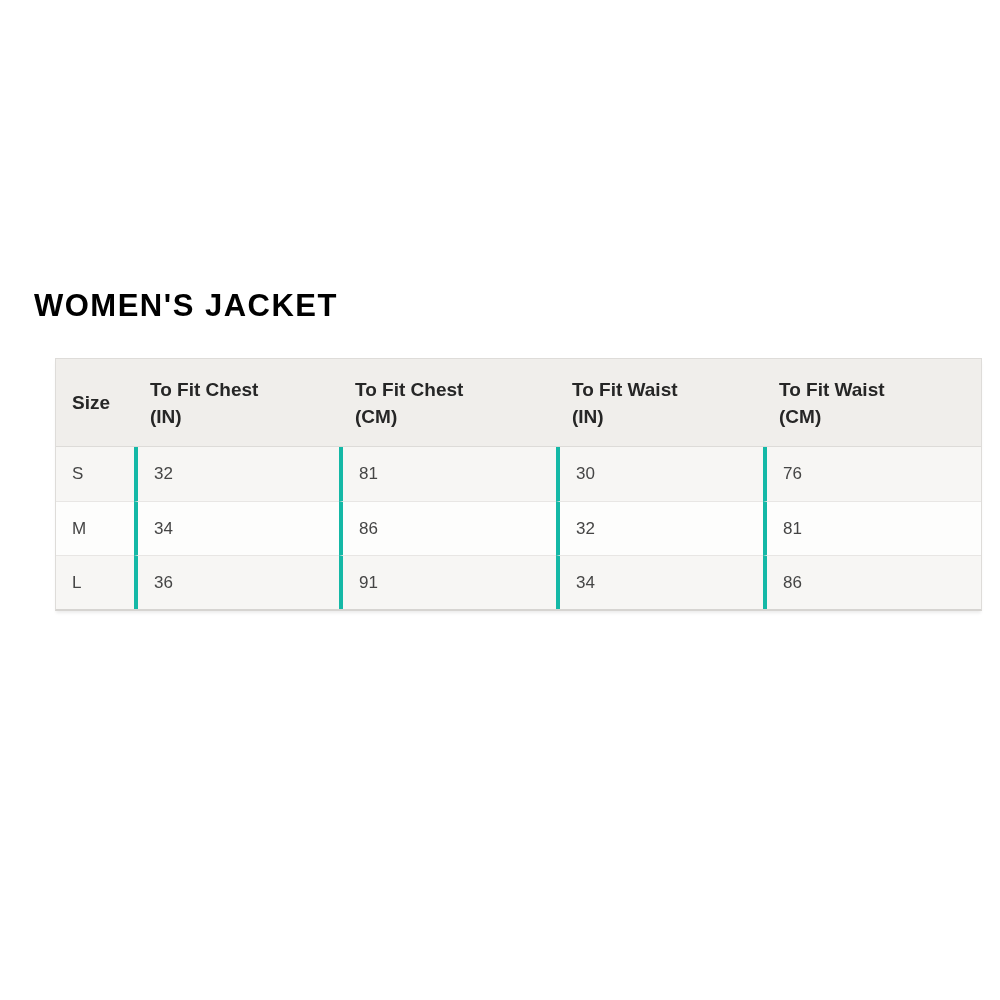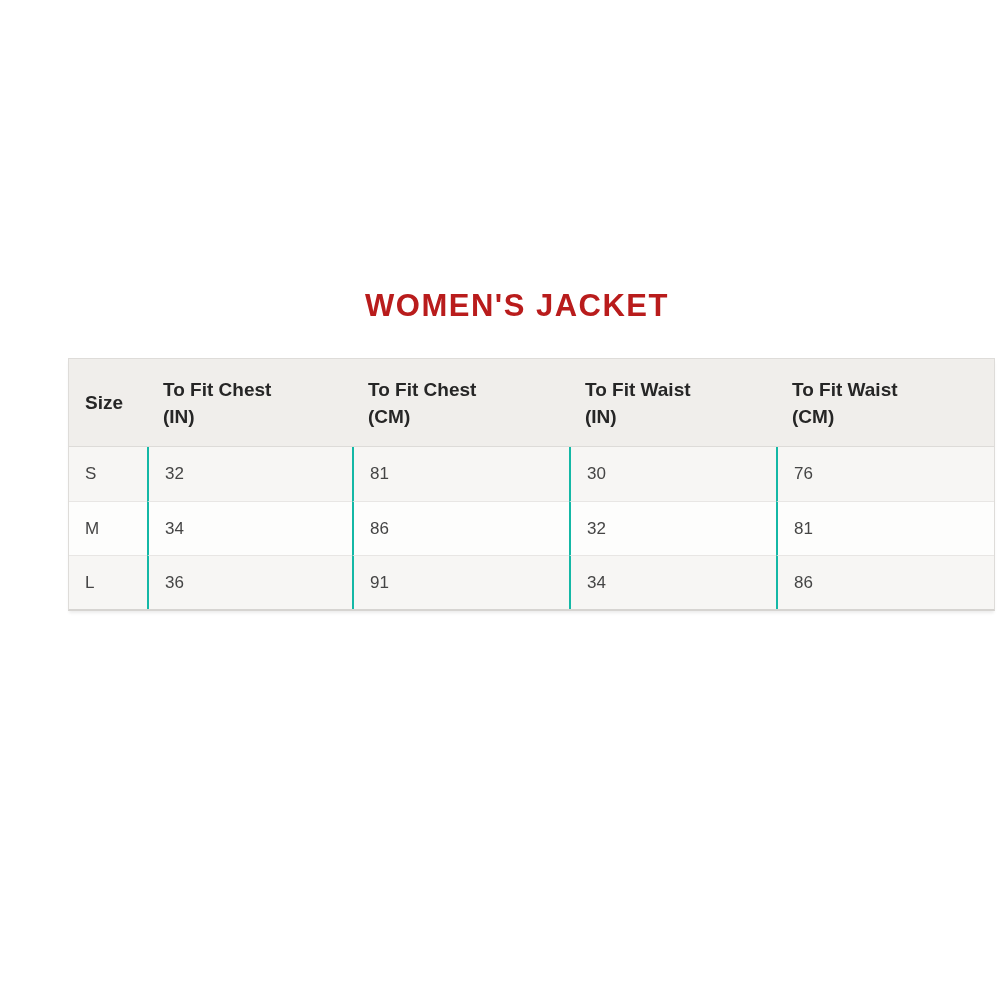--- a/index.html
+++ b/index.html
@@ -10,31 +10,30 @@
     position: relative;
     overflow: hidden;
     font-family: "Liberation Sans", "DejaVu Sans", sans-serif;
   }
 
   .page-title {
     position: absolute;
     top: 288px;
     left: 34px;            
     width: 966px;
-    text-align: center;
     font-size: 31px;
     font-weight: 700;
     letter-spacing: 1.5px;
-    color: #b91c1c;
+    color: #000000;
   }
 
   table.size-chart {
     position: absolute;
     top: 358px;
-    left: 68px;
+    left: 55px;
     width: 925px;
     border-collapse: separate;
     border-spacing: 0;
     table-layout: fixed;
     border: 1px solid #dedcd9;
     border-bottom: 2px solid #d6d4d1;
     box-shadow: 0 3px 3px -1px rgba(0,0,0,0.08);
     background: #14b8a6;
   }
 
@@ -53,21 +52,21 @@
   thead th .unit { display: block; }
 
   tbody td {
     height: 54px;
     vertical-align: middle;
     text-align: left;
     padding-left: 16px;
     font-size: 17px;
     color: #454545;
     border-top: 1px solid #e8e6e4;
-    border-left: 2px solid #14b8a6;
+    border-left: 4px solid #14b8a6;
   }
   tbody tr:first-child td { border-top: none; }
   tbody td:first-child { border-left: none; }
 
   tbody tr:nth-child(odd) td { background: #f7f6f4; }
   tbody tr:nth-child(even) td { background: #fdfdfc; }
 </style>
 </head>
 <body>
 

